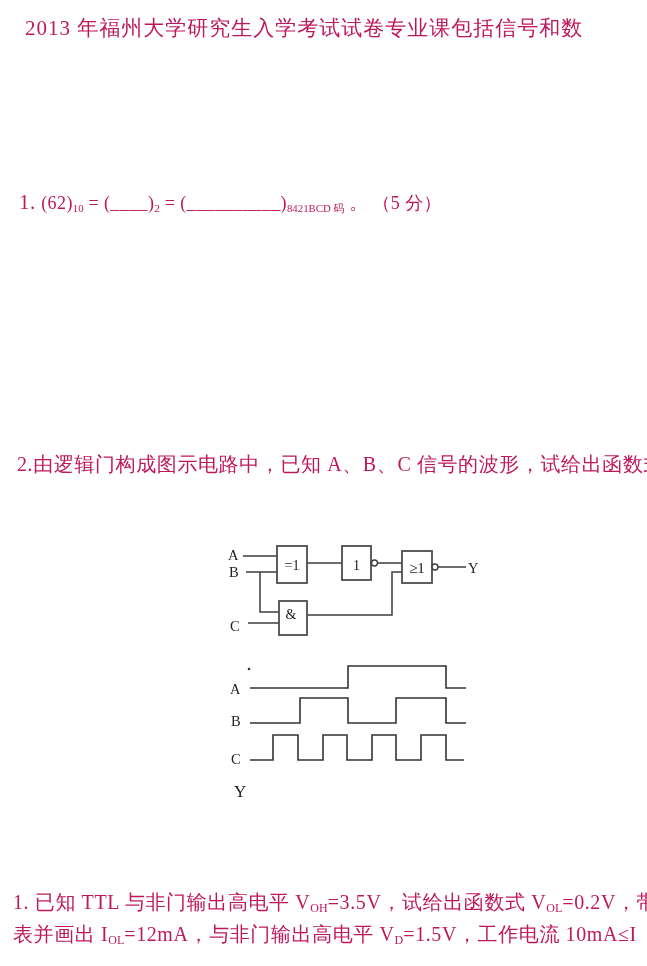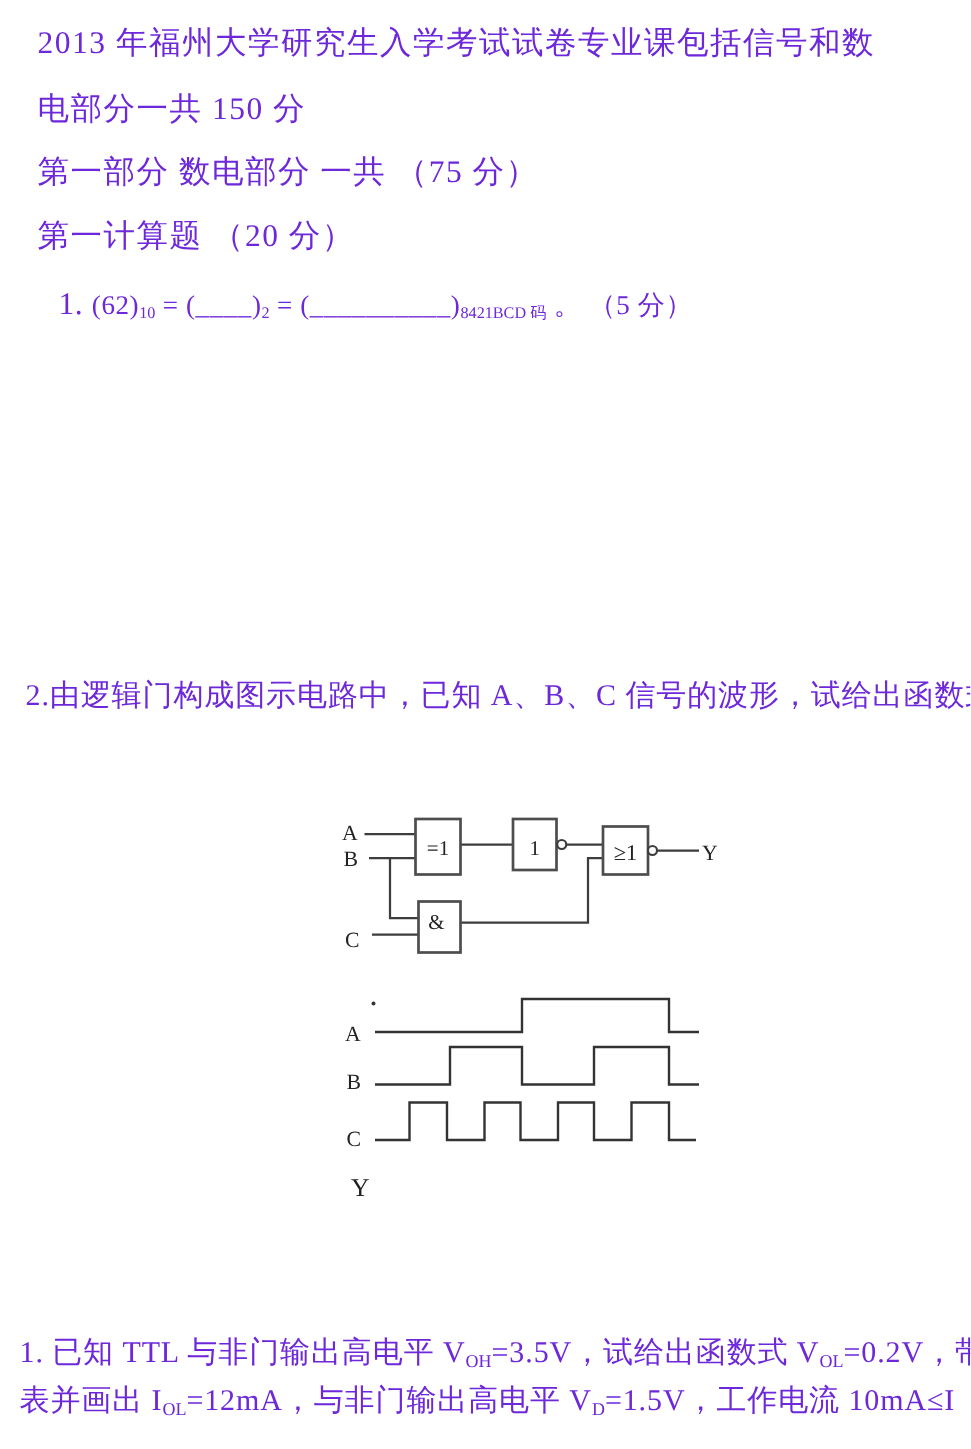--- a/index.html
+++ b/index.html
@@ -1,19 +1,19 @@
 <!DOCTYPE html>
 <html><head>
 <meta charset="utf-8">
 <style>
   html, body { margin:0; padding:0; background:#ffffff; }
   .page {
     position:relative; width:647px; height:966px; background:#ffffff;
     font-family:"Liberation Serif","DejaVu Serif",serif;
-    color:#6d28d9; overflow:hidden;
+    color:#be185d; overflow:hidden;
   }
   .line { position:absolute; white-space:nowrap; line-height:1.2; }
   .t21 { font-size:21px; letter-spacing:1px; }
   .q1line { font-size:18px; letter-spacing:0.4px; }
   .qnum { font-size:21px; }
   .q20 { font-size:20px; letter-spacing:0.6px; }
   .sub { font-size:60%; vertical-align:-0.28em; letter-spacing:0; }
   .fig { position:absolute; left:0; top:530px; }
   .fig text { font-family:"Liberation Serif","DejaVu Serif",serif; fill:#222222; }
   .sig-label { font-size:14.5px; }
@@ -24,25 +24,22 @@
   .cbox { fill:none; stroke:#4d4d4d; stroke-width:1.8; }
   .cwire { fill:none; stroke:#3d3d3d; stroke-width:1.5; }
   .cbubble { fill:#ffffff; stroke:#3d3d3d; stroke-width:1.4; }
 </style>
 </head>
 <body>
 
 <div class="page">
 
   <div class="line t21" style="top:16px;left:25px">2013 年福州大学研究生入学考试试卷专业课包括信号和数</div>
-  <div class="line t21" style="top:60px;left:25px">电部分一共 150 分</div>
-  <div class="line t21" style="top:102px;left:25px">第一部分 数电部分 一共  （75 分）</div>
-  <div class="line t21" style="top:145px;left:25px">第一计算题 （20 分）</div>
 
-  <div class="line q1line" style="top:190px;left:39px"><span class="qnum">1. </span><span>(62)</span><span class="sub">10</span><span> = </span><span>(</span><span>____</span><span>)</span><span class="sub">2</span><span> = </span><span>(</span><span>__________</span><span>)</span><span class="sub">8421BCD 码</span><span> 。 </span><span>（5 分）</span></div>
+  <div class="line q1line" style="top:190px;left:19px"><span class="qnum">1. </span><span>(62)</span><span class="sub">10</span><span> = </span><span>(</span><span>____</span><span>)</span><span class="sub">2</span><span> = </span><span>(</span><span>__________</span><span>)</span><span class="sub">8421BCD 码</span><span> 。 </span><span>（5 分）</span></div>
 
   <div class="line q20" style="top:452px;left:17px">2.由逻辑门构成图示电路中，已知 A、B、C 信号的波形，试给出函数式、真值</div>
 
   <svg class="fig" width="647" height="280" viewBox="0 530 647 280">
 
     <g>
       <path class="cwire" d="M243 556 H277"></path>
       <path class="cwire" d="M246 572 H277"></path>
       <path class="cwire" d="M260 572 V612 H279"></path>
       <path class="cwire" d="M248 623 H279"></path>

